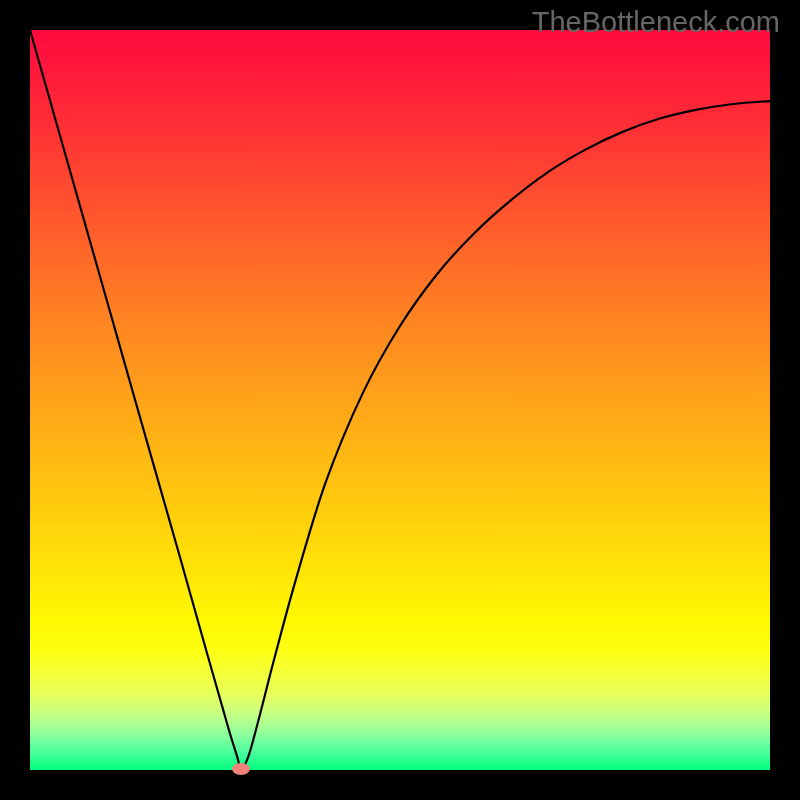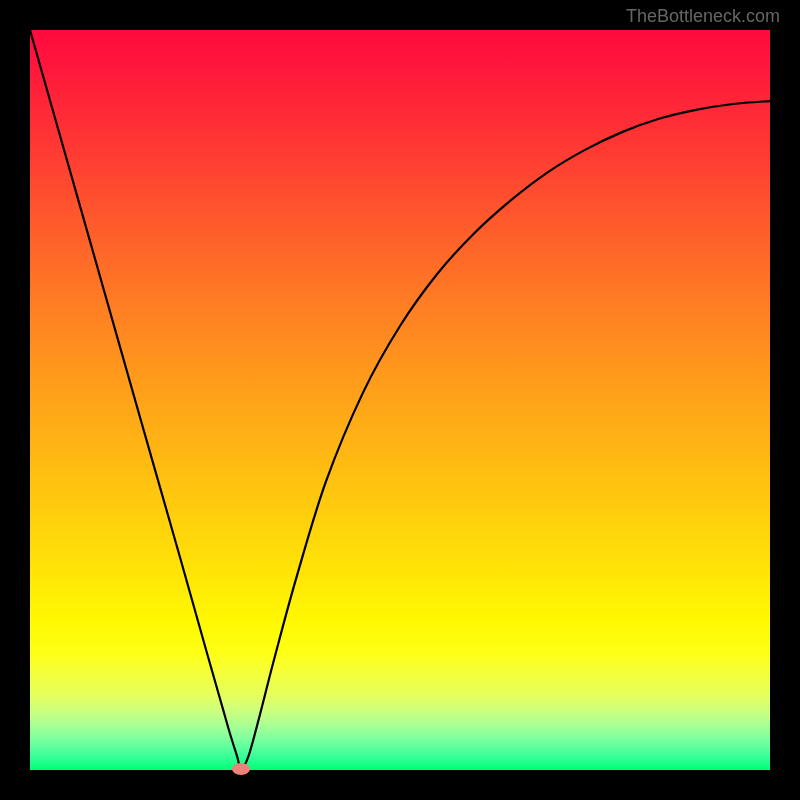--- a/index.html
+++ b/index.html
@@ -9,21 +9,21 @@
     height: 800px;
     background: #000;
     position: relative;
   }
   .watermark {
     position: absolute;
     top: 6px;
     right: 20px;
     color: #666666;
     font-family: Arial, Helvetica, sans-serif;
-    font-size: 18px;
+    font-size: 29px;
     font-weight: 500;
     letter-spacing: 0;
     z-index: 10;
     margin-left: 24px;
   }
   .plot-area {
     position: absolute;
     left: 30px;
     top: 30px;
     width: 740px;

